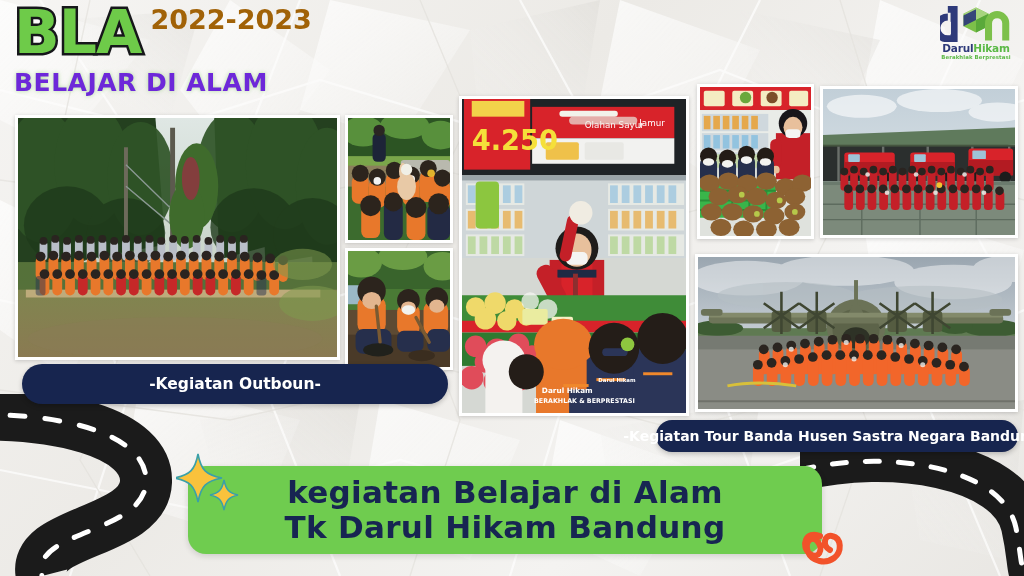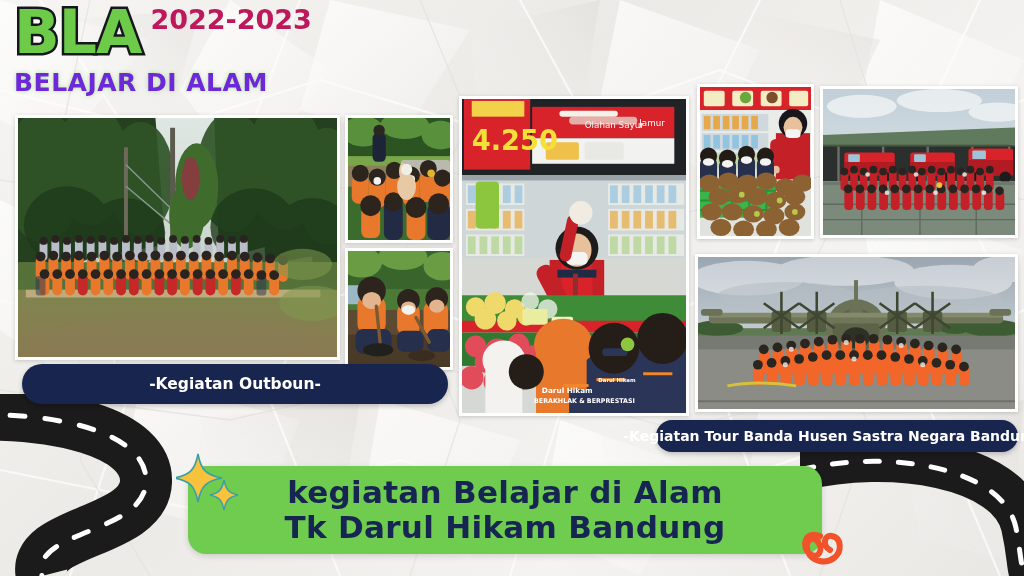--- a/index.html
+++ b/index.html
@@ -28,21 +28,21 @@
     color:#6ecb49;
     -webkit-text-stroke:5px #16171a;
     paint-order:stroke fill;
     display:inline-block;
     margin:0;
   }
   .bla-wrap{display:flex;align-items:flex-start;gap:9px;height:62px;}
   .yrs{
     font-family:"DejaVu Sans", sans-serif;
     font-weight:bold;font-size:27px;letter-spacing:0px;
-    color:#be185d;margin-bottom:14px;white-space:nowrap;
+    color:#a16207;margin-bottom:14px;white-space:nowrap;
   }
   .subttl{
     font-family:"DejaVu Sans", sans-serif;
     font-weight:bold;font-size:25px;letter-spacing:.5px;
     color:#6d28d9;margin-top:2px;
     text-shadow:0 0 4px rgba(120,200,90,.55);
     white-space:nowrap;
   }
 
   
@@ -161,20 +161,35 @@
   </div>
 
   <div class="hdr">
     <div class="bla-wrap">
       <span class="bla">BLA</span>
       <span class="yrs">2022-2023</span>
     </div>
     <div class="subttl">BELAJAR DI ALAM</div>
   </div>
 
+  <div class="logo">
+    <svg class="logo-mark" viewBox="0 0 92 46">
+      <path d="M46,2 L62,10 L62,26 L46,34 L30,26 L30,10 Z" fill="#7cc04a"></path>
+      <path d="M46,2 L62,10 L46,18 L30,10 Z" fill="#a7d47e"></path>
+      <path d="M46,18 L62,10 L62,26 L46,34 Z" fill="#5aa93a"></path>
+      <path d="M30,12 L46,4 L46,18 L30,26 Z" fill="#2e3a7a" opacity=".92"></path>
+      <path d="M10,14 a14,14 0 1,0 0,28 h8 V4 h-8" fill="none" stroke="#2e3a7a" stroke-width="9"></path>
+      <path d="M14,20 a8,8 0 1,0 0,16" fill="#f3f2f0"></path>
+      <path d="M62,44 V22 a11,11 0 0,1 22,0 v22" fill="none" stroke="#7cc04a" stroke-width="9"></path>
+    </svg>
+    <div class="logo-name">
+      <span class="d">Darul</span><span class="h">Hikam</span>
+    </div>
+    <div class="logo-tag">Berakhlak Berprestasi</div>
+  </div>
 
   <div class="ph" style="left:15px;top:115px;width:325px;height:245px;">
     <svg viewBox="0 0 325 245" preserveAspectRatio="none">
       <defs>
         <linearGradient id="sky1" x1="0" y1="0" x2="0" y2="1">
           <stop offset="0" stop-color="#dfe7e4"></stop>
             <stop offset="1" stop-color="#b9c7b6"></stop>
         </linearGradient>
         <linearGradient id="grnd1" x1="0" y1="0" x2="0" y2="1">
           <stop offset="0" stop-color="#7c8a4e"></stop>

